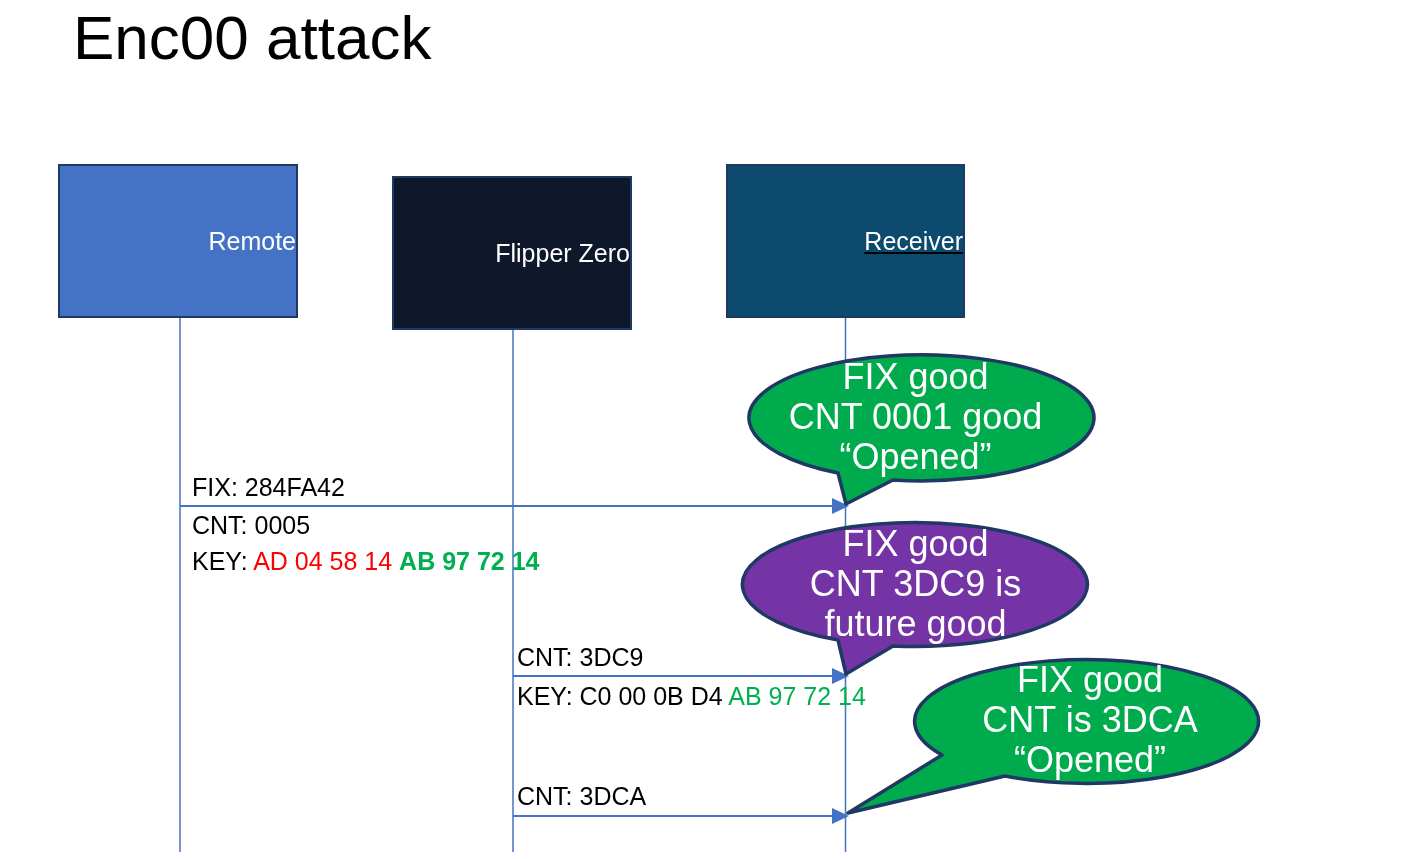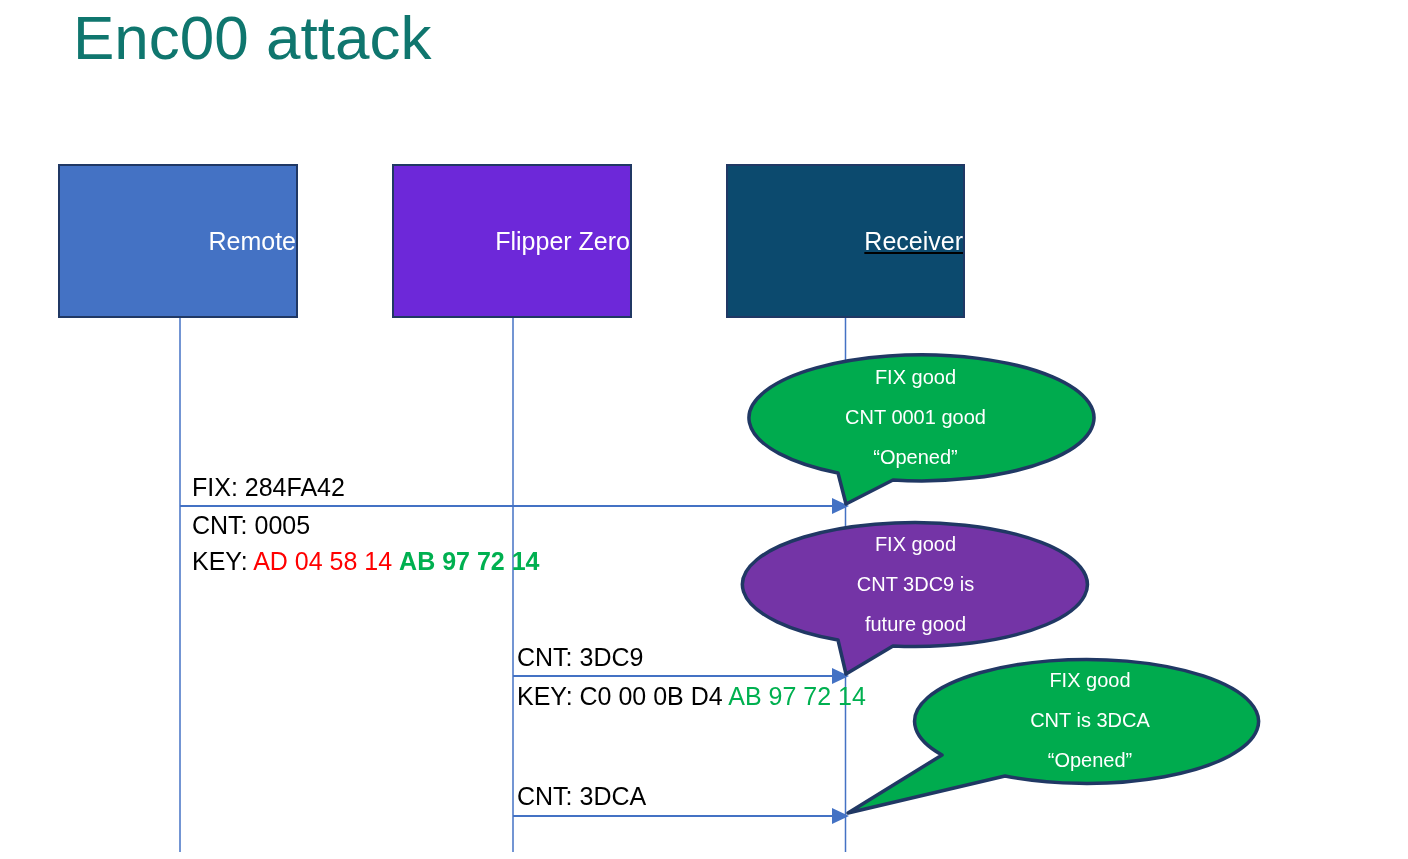--- a/index.html
+++ b/index.html
@@ -2,33 +2,33 @@
 <html><head>
 <meta charset="utf-8">
 <style>
   html,body{margin:0;padding:0;background:#ffffff;}
   .stage{
     position:relative;width:1408px;height:859px;background:#ffffff;overflow:hidden;
     font-family:"Liberation Sans","DejaVu Sans",sans-serif;
   }
   .slide-title{
     position:absolute;left:73px;top:2px;font-size:62px;font-weight:300;
-    color:#0f766e;letter-spacing:0px;white-space:nowrap;
+    color:#000000;letter-spacing:0px;white-space:nowrap;
   }
   .overlay-svg{position:absolute;left:0;top:0;width:1408px;height:859px;}
   .actor{
     position:absolute;top:164px;height:154px;border:2.5px solid #203864;
     display:flex;align-items:center;justify-content:flex-end;box-sizing:border-box;
   }
   .actor-label{color:#ffffff;font-size:25px;}
   .msg-line{
     position:absolute;font-size:25px;color:#000000;white-space:nowrap;line-height:30px;
   }
   .bubble-text{
-    position:absolute;text-align:center;color:#ffffff;font-size:20px;line-height:40px;
+    position:absolute;text-align:center;color:#ffffff;font-size:36px;line-height:40px;
     white-space:nowrap;
   }
 </style>
 </head>
 <body>
 
 <div class="stage">
 
   <div class="slide-title">Enc00 attack</div>
 
@@ -50,21 +50,21 @@
     <path d="M 838 473 A 172.5 63 0 1 1 893 480 L 846 504 Z" stroke-width="3.5" stroke-linejoin="round" fill="#00AB4E" stroke="#203864"></path>
 
     <path d="M 838 640 A 172.5 62 0 1 1 893 646 L 846 674 Z" stroke-width="3.5" stroke-linejoin="round" fill="#7434A6" stroke="#203864"></path>
 
     <path d="M 942 755 A 172 62 0 1 1 1005 776 L 848 813 Z" stroke-width="3.5" stroke-linejoin="round" fill="#00AB4E" stroke="#203864"></path>
   </svg>
 
   <div class="actor" style="left: 58px; width: 240px; background-color: rgb(68, 114, 196); border-color: rgb(32, 56, 100);">
     <span class="actor-label">Remote</span>
   </div>
-  <div class="actor" style="left: 392px; width: 240px; background-color: #6d28d9; border-color: rgb(32, 56, 100);">
+  <div class="actor" style="left: 392px; width: 240px; background-color: #0f172a; border-color: rgb(32, 56, 100); margin-top: 12px;">
     <span class="actor-label">Flipper Zero</span>
   </div>
   <div class="actor" style="left: 726px; width: 239px; background-color: #0c4a6e; border-color: rgb(32, 56, 100); text-decoration: underline;">
     <span class="actor-label">Receiver</span>
   </div>
 
   <div class="msg-line" style="left:192px;top:472px;">FIX: 284FA42</div>
   <div class="msg-line" style="left:192px;top:510px;">CNT: 0005</div>
   <div class="msg-line" style="left:192px;top:546px;">
     <span>KEY: </span><span style="color: rgb(255, 0, 0);">AD 04 58 14 </span><span style="font-weight: 700; color: rgb(0, 176, 80);">AB 97 72 14</span>

